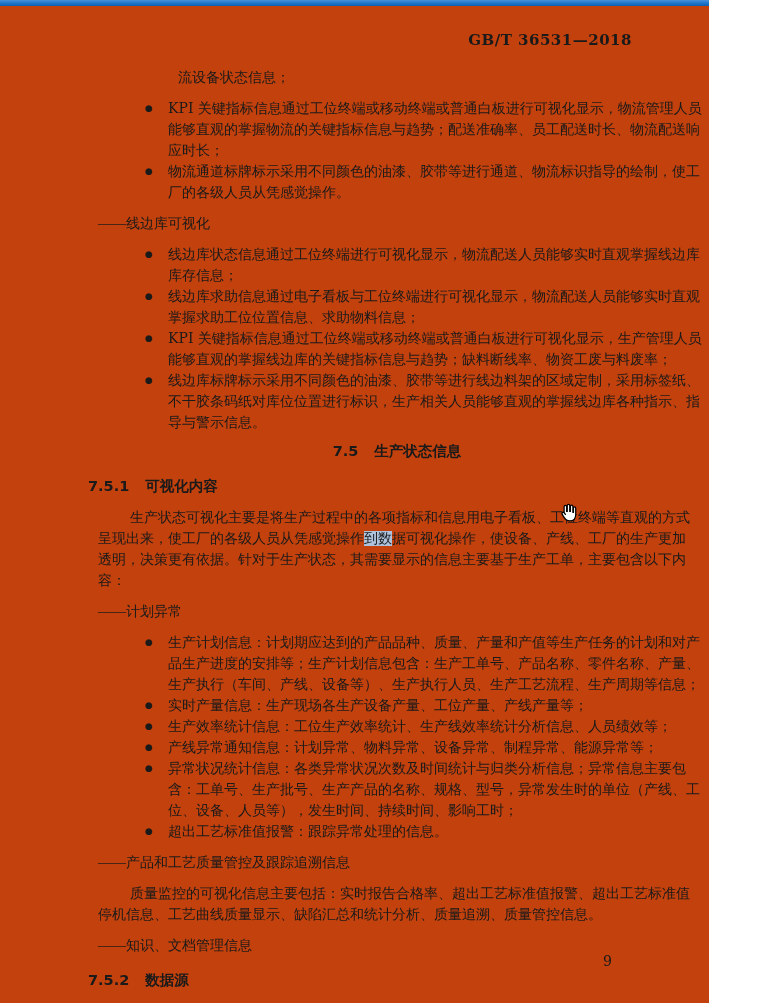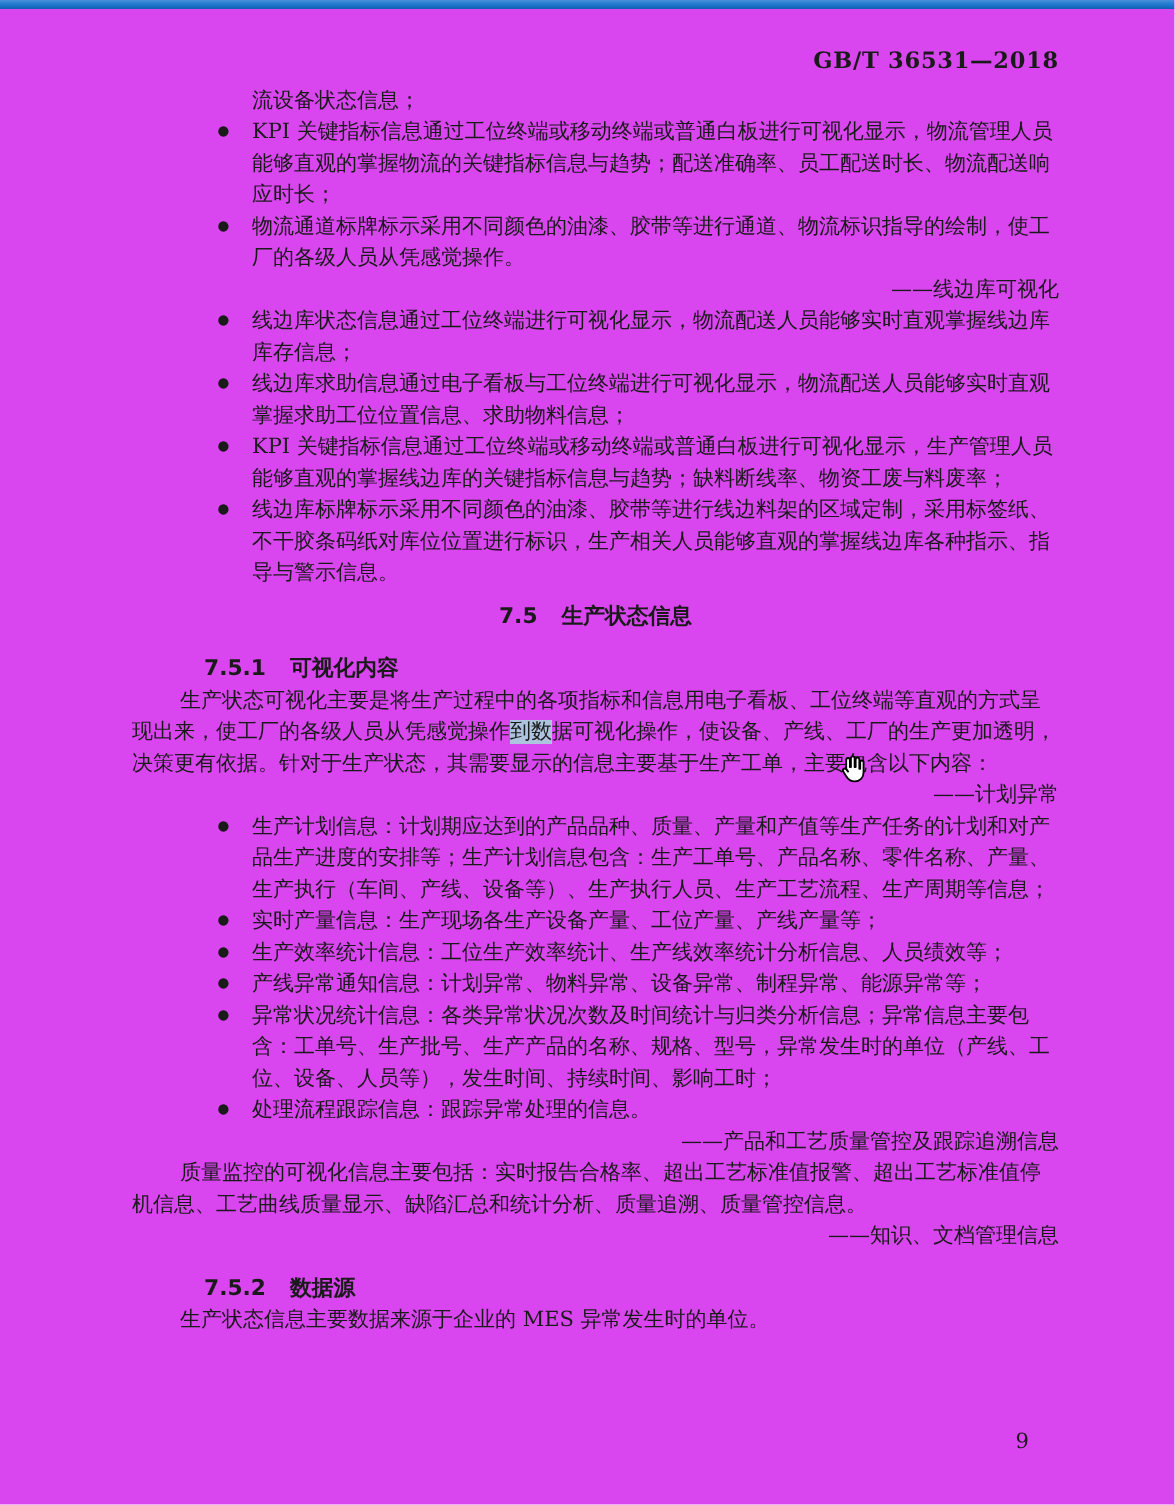--- a/index.html
+++ b/index.html
@@ -1,33 +1,33 @@
 <!DOCTYPE html>
 <html><head>
 <meta charset="utf-8">
 <style>
   html,body{margin:0;padding:0;background:#ffffff;}
   .page{
-    position:relative;width:783px;height:1003px;background:#d946ef;overflow:hidden;
+    position:relative;width:709px;height:1003px;background:#c2410c;overflow:hidden;
     font-family:"DejaVu Serif","Liberation Serif",serif;color:#1a1a1a;
   }
   .topbar{position:absolute;top:0;left:0;width:783px;height:6px;
     background:linear-gradient(180deg,#4a90d9 0%,#1d76cc 55%,#115fb0 100%);}
   .header-code{position:absolute;top:31px;right:77px;font-size:15px;font-weight:bold;
     letter-spacing:.5px;white-space:nowrap;}
   .content{position:absolute;left:88px;top:57px;width:618px;font-size:14px;line-height:21px;}
-  .content p{margin:0;}
+  .content p{margin:10px;font-family:Liberation Serif, serif;}
   .cont{padding-left:80px;}
   .bullet{position:relative;padding-left:80px;margin:0;}
   .marker{position:absolute;left:57px;top:0;font-size:9px;line-height:21px;}
-  .dash{margin-left:32px;text-align:right;}
+  .dash{margin-left:32px;}
   .h2,.h3{font-family:"DejaVu Sans","Liberation Sans",sans-serif;font-weight:bold;
     font-size:14.5px;line-height:21px;margin:0;}
   .h2{margin-top:8px;text-align:center;}
-  .h3{margin-top:14px;margin-left:48px;}
+  .h3{margin-top:14px;}
   .hnum{display:inline-block;margin-right:16px;}
   .indent{text-indent:32px;}
   .mt13{margin-top:13px;}
   .hl{background:#adc3de;}
   .pagenum{position:absolute;right:97px;top:951px;font-size:14px;line-height:21px;}
   .cursor{position:absolute;left:554px;top:499px;width:27px;height:27px;}
 </style>
 </head>
 <body>
 
@@ -91,21 +91,21 @@
     <div class="bullet">
       <span class="marker">●</span>
       <span>产线异常通知信息：计划异常、物料异常、设备异常、制程异常、能源异常等；</span>
     </div>
     <div class="bullet">
       <span class="marker">●</span>
       <span>异常状况统计信息：各类异常状况次数及时间统计与归类分析信息；异常信息主要包含：工单号、生产批号、生产产品的名称、规格、型号，异常发生时的单位（产线、工位、设备、人员等），发生时间、持续时间、影响工时；</span>
     </div>
     <div class="bullet">
       <span class="marker">●</span>
-      <span>处理流程跟踪信息：跟踪异常处理的信息。</span>
+      <span>超出工艺标准值报警：跟踪异常处理的信息。</span>
     </div>
 
     <p class="dash">——产品和工艺质量管控及跟踪追溯信息</p>
     <p class="indent">质量监控的可视化信息主要包括：实时报告合格率、超出工艺标准值报警、超出工艺标准值停机信息、工艺曲线质量显示、缺陷汇总和统计分析、质量追溯、质量管控信息。</p>
 
     <p class="dash">——知识、文档管理信息</p>
 
     <h3 class="h3"><span class="hnum">7.5.2</span><span>数据源</span></h3>
 
     <p class="indent mt13">生产状态信息主要数据来源于企业的 MES 异常发生时的单位。</p>

